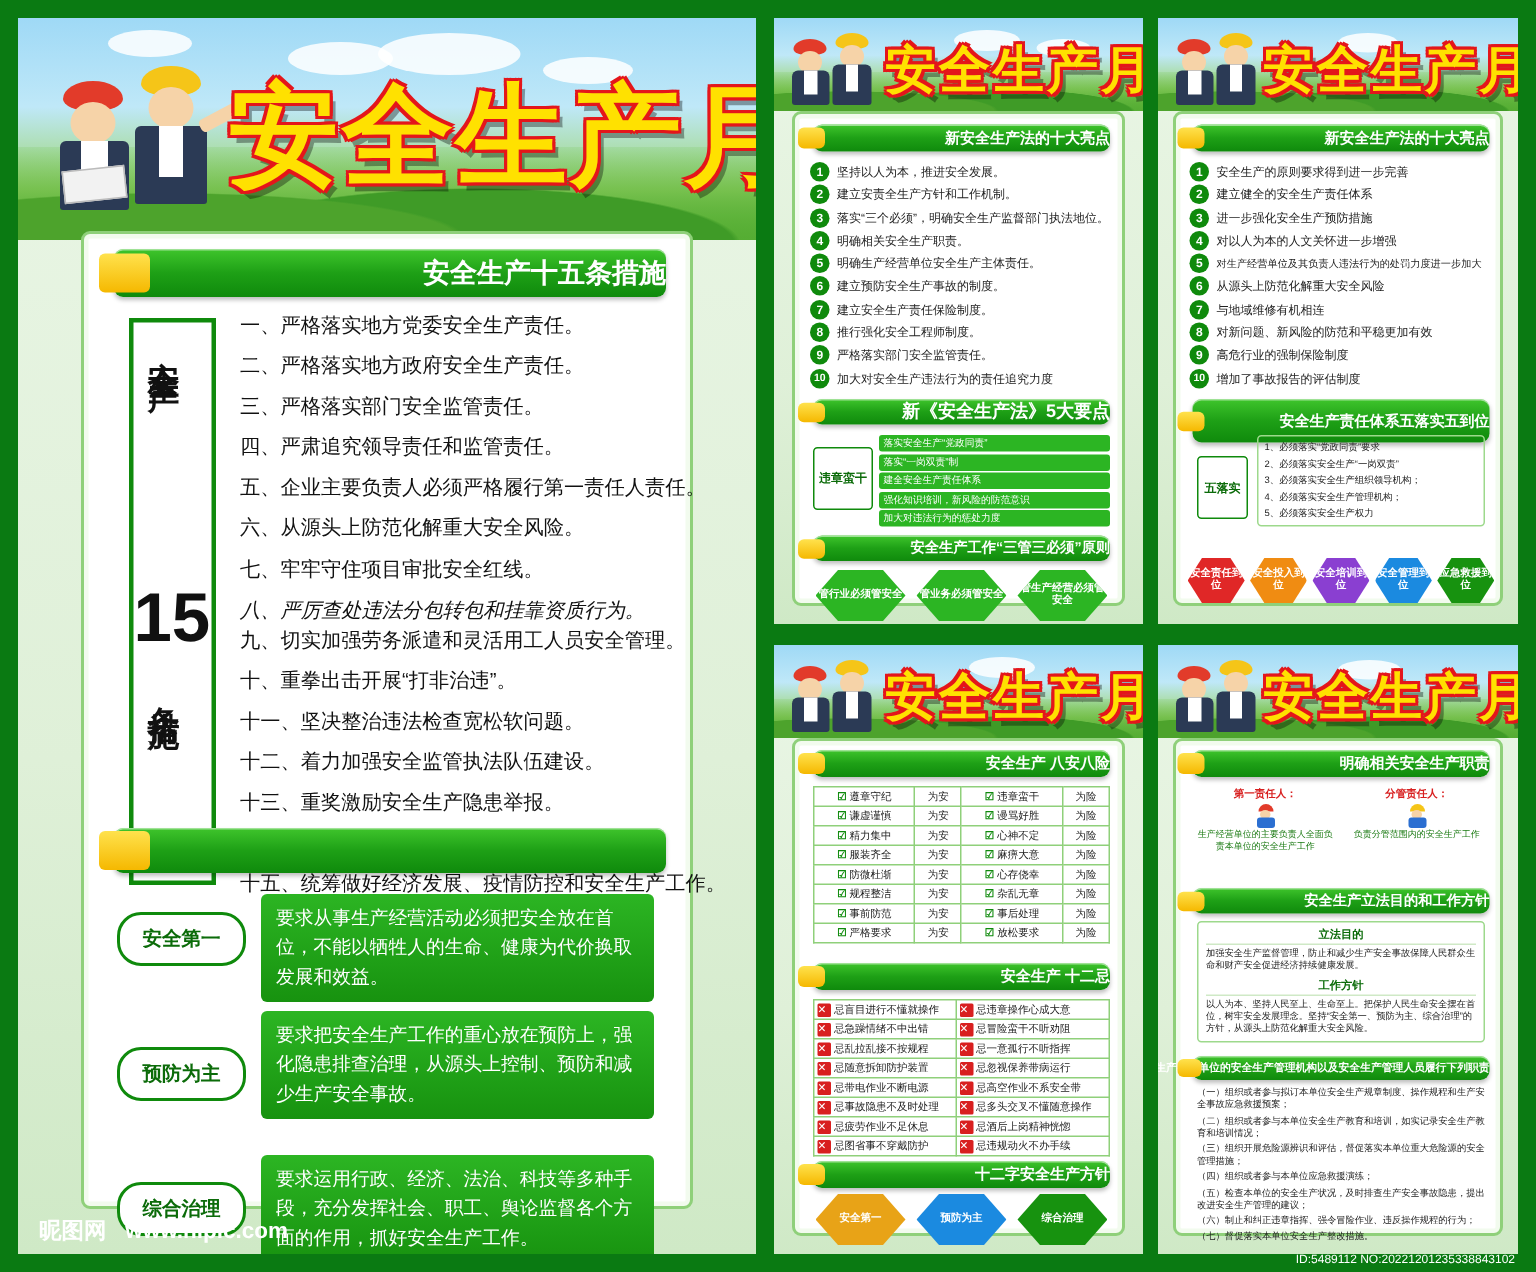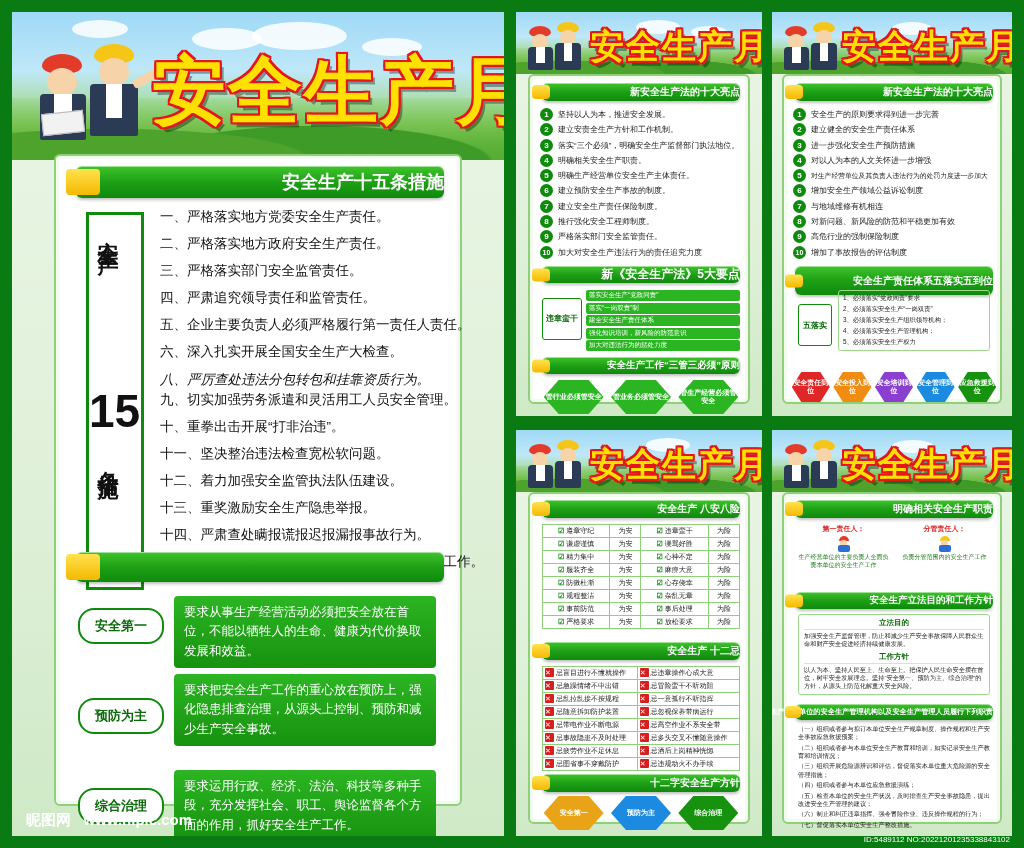--- a/index.html
+++ b/index.html
@@ -155,21 +155,22 @@
       <div class="vtitle" style="left:38px; top:68px; font-size:21px;">安全生产</div>
       <div style="position:absolute; left:33px; top:228px; font-size:46px; font-weight:bold; color:#111;">15</div>
       <div class="vtitle" style="left:38px; top:298px; font-size:21px;">条措施</div>
 
       <div style="position:absolute; left:104px; top:52px; width:290px;">
         <div class="itemline" style="margin-bottom:9.1px;">一、严格落实地方党委安全生产责任。</div>
         <div class="itemline" style="margin-bottom:9.1px;">二、严格落实地方政府安全生产责任。</div>
         <div class="itemline" style="margin-bottom:9.1px;">三、严格落实部门安全监管责任。</div>
         <div class="itemline" style="margin-bottom:9.1px;">四、严肃追究领导责任和监管责任。</div>
         <div class="itemline" style="margin-bottom:9.1px;">五、企业主要负责人必须严格履行第一责任人责任。</div>
-        <div class="itemline" style="margin-bottom:9.1px;">六、深入扎实开展全国安全生产大检查。</div>
+        <div class="itemline" style="margin-bottom:9.1px;">六、从源头上防范化解重大安全风险。</div>
+        <div class="itemline" style="margin-bottom:9.1px;">七、牢牢守住项目审批安全红线。</div>
         <div class="itemline" style="margin-bottom:2px;font-style:italic;">八、严厉查处违法分包转包和挂靠资质行为。</div>
         <div class="itemline" style="margin-bottom:9.1px;">九、切实加强劳务派遣和灵活用工人员安全管理。</div>
         <div class="itemline" style="margin-bottom:9.1px;">十、重拳出击开展“打非治违”。</div>
         <div class="itemline" style="margin-bottom:9.1px;">十一、坚决整治违法检查宽松软问题。</div>
         <div class="itemline" style="margin-bottom:9.1px;">十二、着力加强安全监管执法队伍建设。</div>
         <div class="itemline" style="margin-bottom:9.1px;">十三、重奖激励安全生产隐患举报。</div>
         <div class="itemline" style="margin-bottom:9.1px;">十四、严肃查处瞒报谎报迟报漏报事故行为。</div>
         <div class="itemline" style="margin-bottom:0;">十五、统筹做好经济发展、疫情防控和安全生产工作。</div>
       </div>
 
@@ -348,21 +349,21 @@
         <div class="numrow" style="margin-bottom:2.3px;">
             <span class="numcircle">4</span>
             <span class="numtext">对以人为本的人文关怀进一步增强</span>
           </div>
         <div class="numrow" style="margin-bottom:2.3px;">
             <span class="numcircle">5</span>
             <span class="numtext" style="font-size:6.8px;">对生产经营单位及其负责人违法行为的处罚力度进一步加大</span>
           </div>
         <div class="numrow" style="margin-bottom:2.3px;">
             <span class="numcircle">6</span>
-            <span class="numtext">增加安全生产领域公益诉讼制度</span>
+            <span class="numtext">从源头上防范化解重大安全风险</span>
           </div>
         <div class="numrow" style="margin-bottom:2.3px;">
             <span class="numcircle">7</span>
             <span class="numtext">与地域维修有机相连</span>
           </div>
         <div class="numrow" style="margin-bottom:2.3px;">
             <span class="numcircle">8</span>
             <span class="numtext">对新问题、新风险的防范和平稳更加有效</span>
           </div>
         <div class="numrow" style="margin-bottom:2.3px;">

